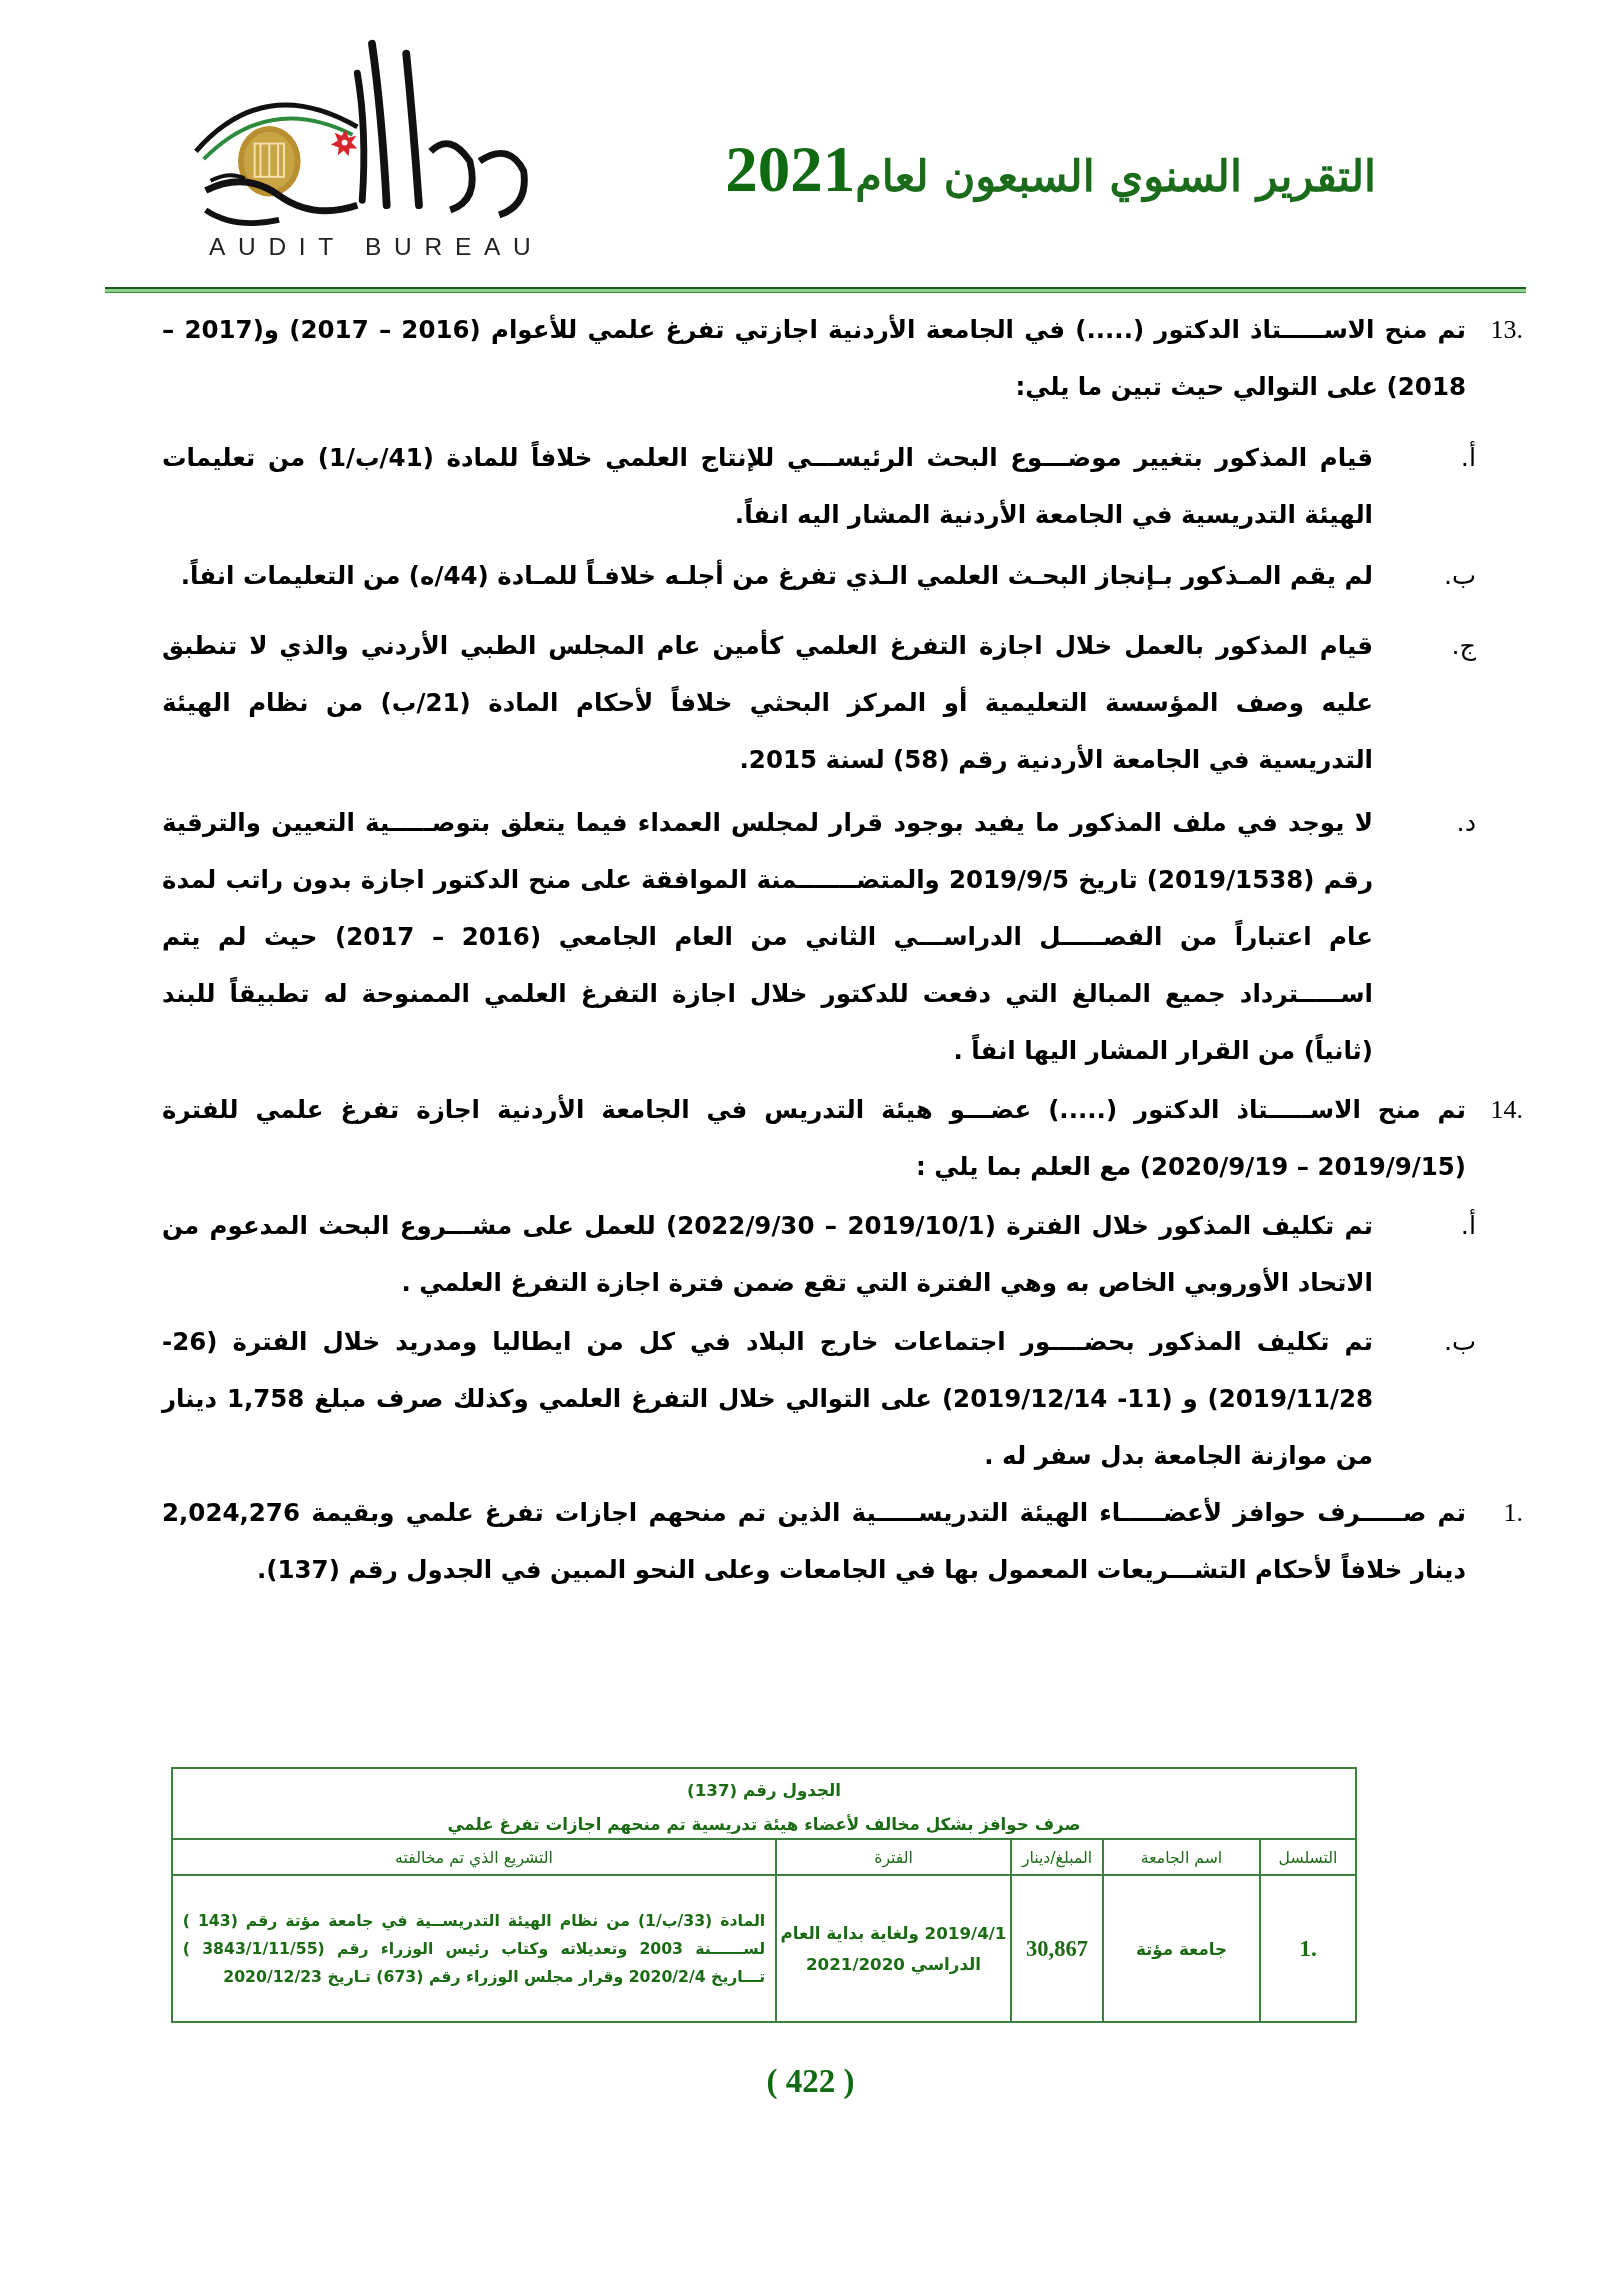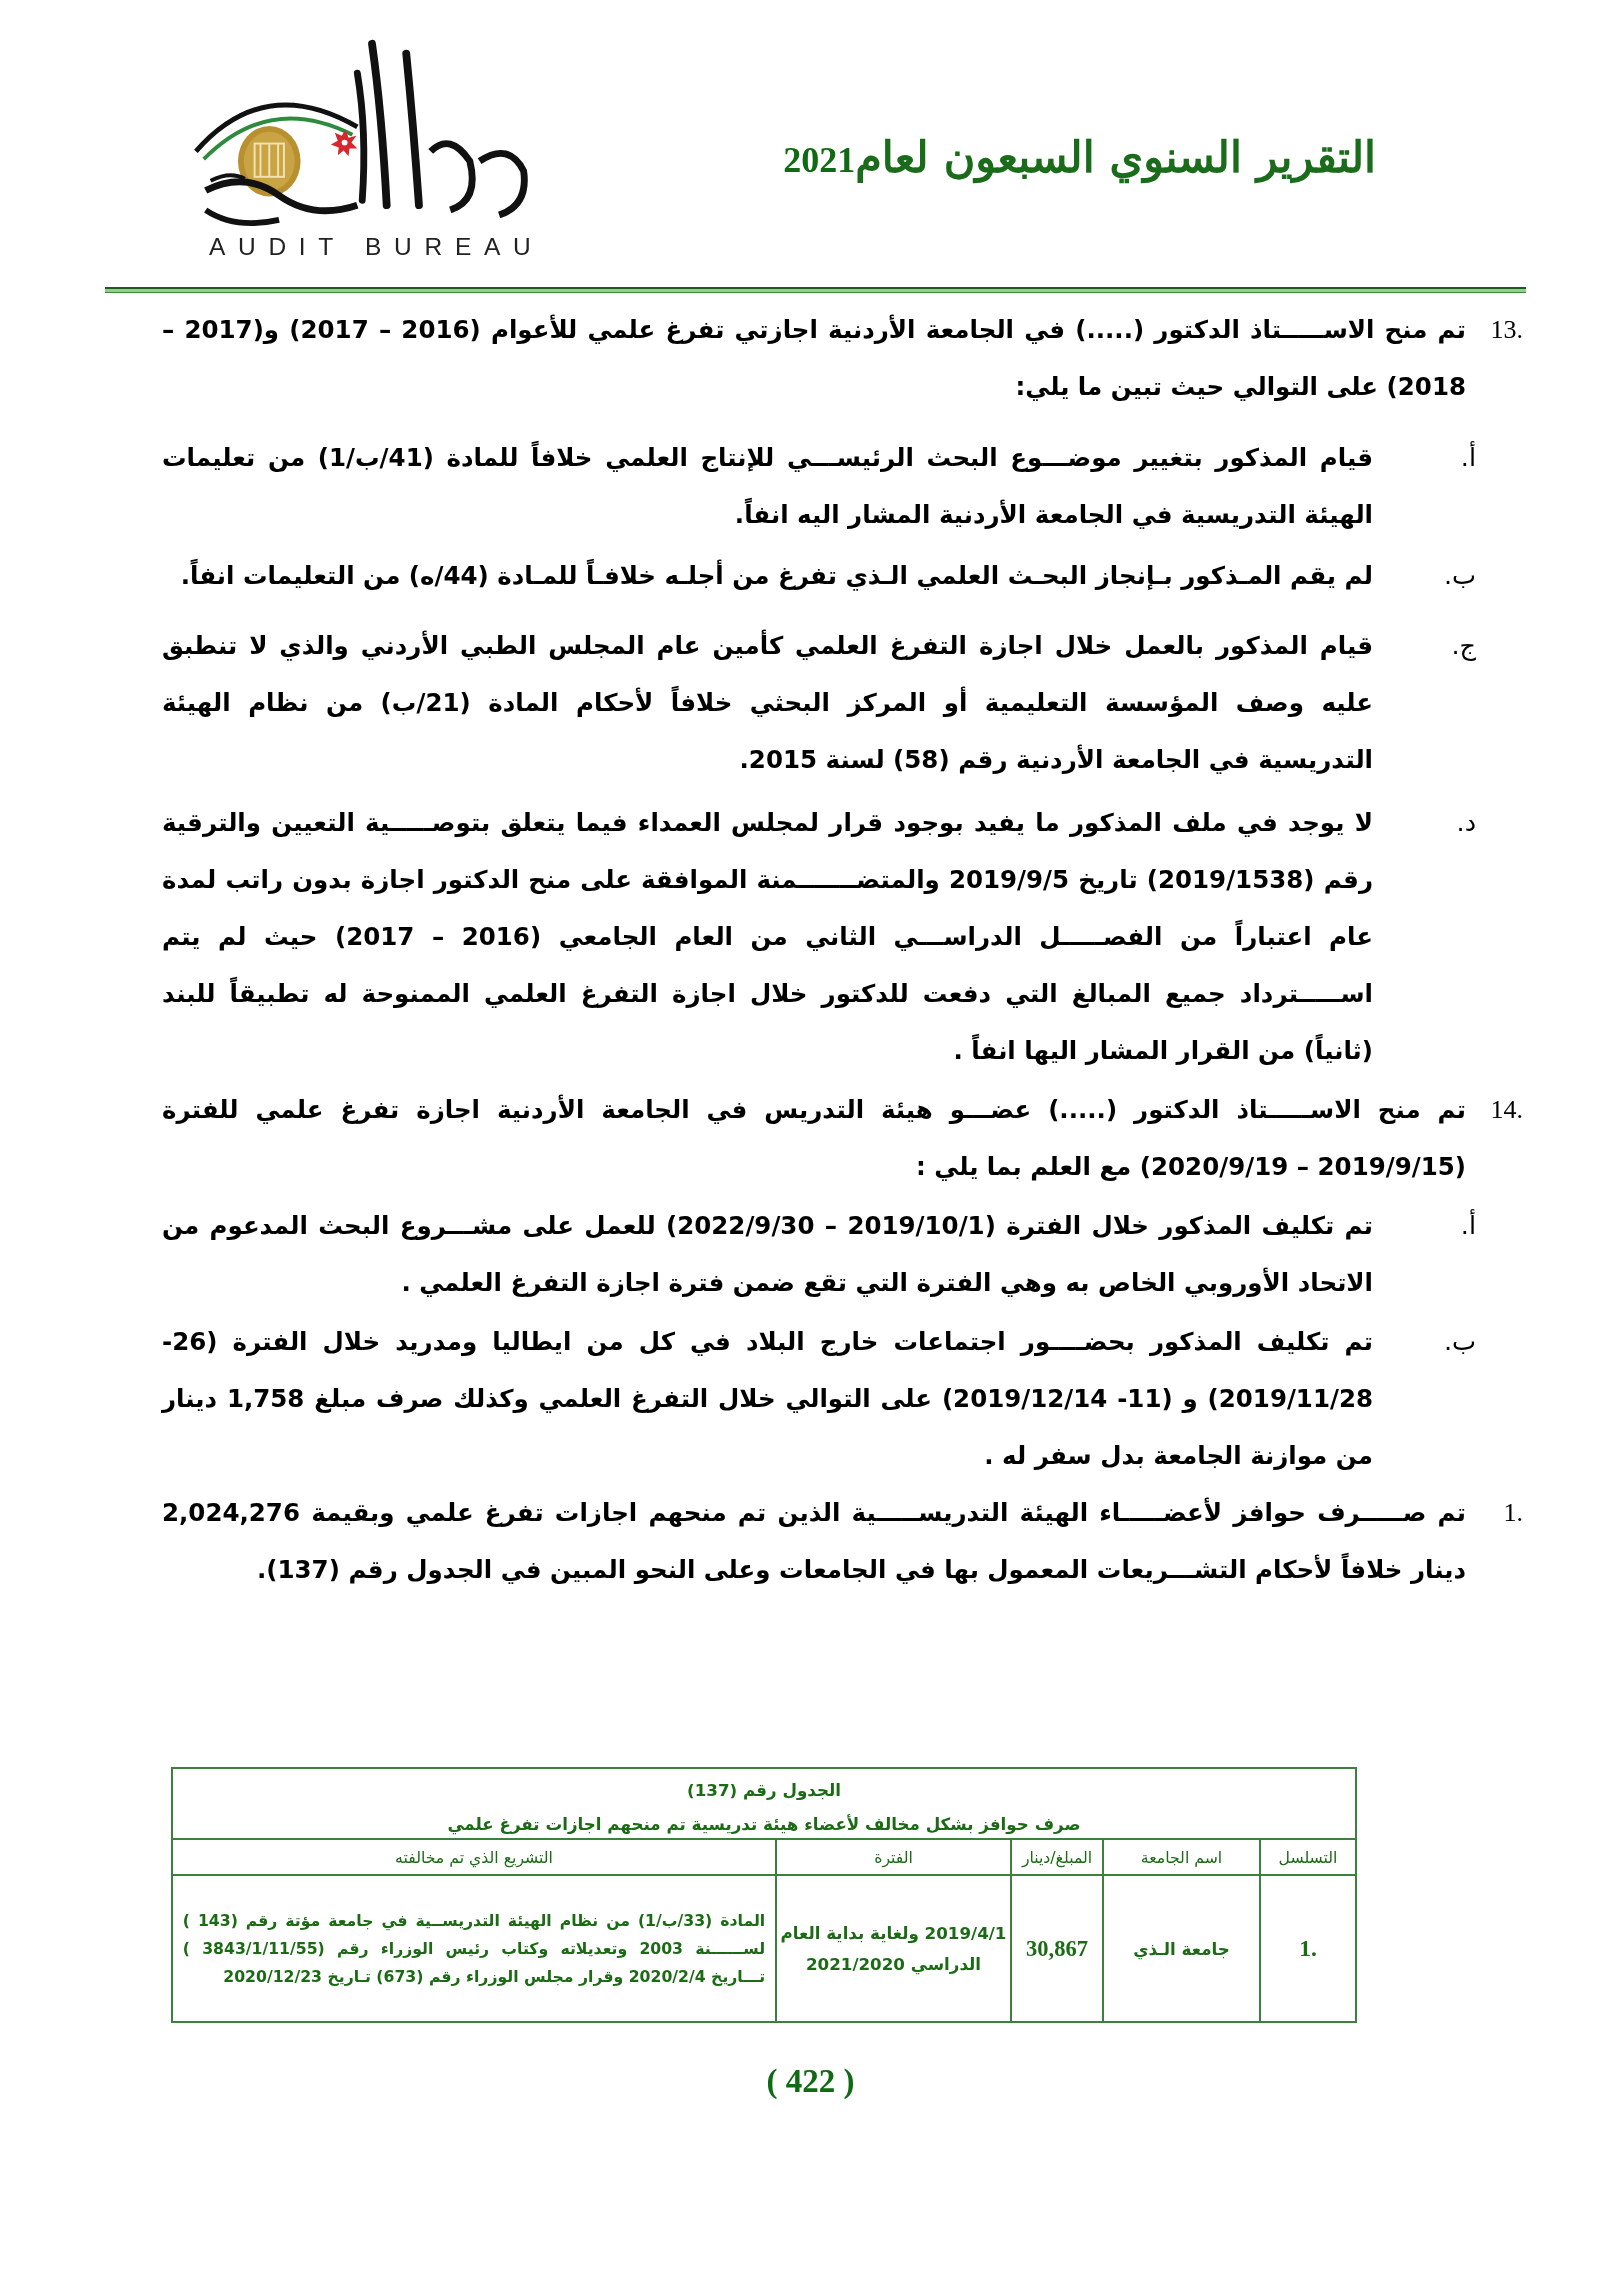--- a/index.html
+++ b/index.html
@@ -8,21 +8,21 @@
   .page { position:absolute; left:0; top:0; width:1621px; height:2293px; }
 
   
   .header { position:absolute; left:0; top:0; width:1621px; height:294px; }
   .logo { position:absolute; left:186px; top:34px; width:372px; height:225px; direction:ltr; }
   .logo svg { width:100%; height:100%; }
   .logo-caption { position:absolute; left:13.7px; bottom:-2px; width:353px; text-align:center;
                   font-family:"Liberation Sans", sans-serif; font-size:24.5px; letter-spacing:12.7px; color:#222; }
   .report-title { position:absolute; right:245px; top:132px; font-family:"DejaVu Serif", serif;
                   font-weight:bold; font-size:43px; color:#1a6b1a; direction:rtl; white-space:nowrap; }
-  .report-title .yr { font-family:"Liberation Serif", serif; font-size:36px; color:#0f6a12; }
+  .report-title .yr { font-family:"Liberation Serif", serif; font-size:65px; color:#0f6a12; }
   .header-rule { position:absolute; left:105px; top:287px; width:1421px; height:6.9px; }
   .header-rule .l1 { height:2px; background:#1e5a1e; }
   .header-rule .l2 { height:2.9px; background:#8fd18a; }
   .header-rule .l3 { height:1px; background:#3c8a3c; }
 
   
   .content { position:absolute; left:162px; top:299px; width:1304px; direction:rtl; }
   .para { position:relative; font-family:"DejaVu Sans", sans-serif; font-weight:bold;
           font-size:24.5px; line-height:57px; text-align:justify; text-align-last:right; }
   .num { position:absolute; right:-57px; top:0; font-family:"Liberation Serif", serif;
@@ -164,21 +164,21 @@
       </tr>
       <tr class="colh">
         <th>التسلسل</th>
         <th>اسم الجامعة</th>
         <th>المبلغ/دينار</th>
         <th>الفترة</th>
         <th>التشريع الذي تم مخالفته</th>
       </tr>
       <tr class="row">
         <td class="c-seq">.1</td>
-        <td class="c-uni">جامعة الـذي</td>
+        <td class="c-uni">جامعة مؤتة</td>
         <td class="c-amt">30,867</td>
         <td class="c-per">
           <div>2019/4/1  ولغاية بداية العام</div>
           <div>الدراسي 2021/2020</div>
         </td>
         <td class="c-leg">المادة (33/ب/1) من نظام الهيئة التدريســية في جامعة مؤتة رقم (143 ) لســــــنة 2003 وتعديلاته وكتاب رئيس الوزراء رقم (3843/1/11/55 ) تـــاريخ 2020/2/4 وقرار مجلس الوزراء رقم (673) تـاريخ 2020/12/23</td>
       </tr>
     </tbody>
       </table>
   </div>

